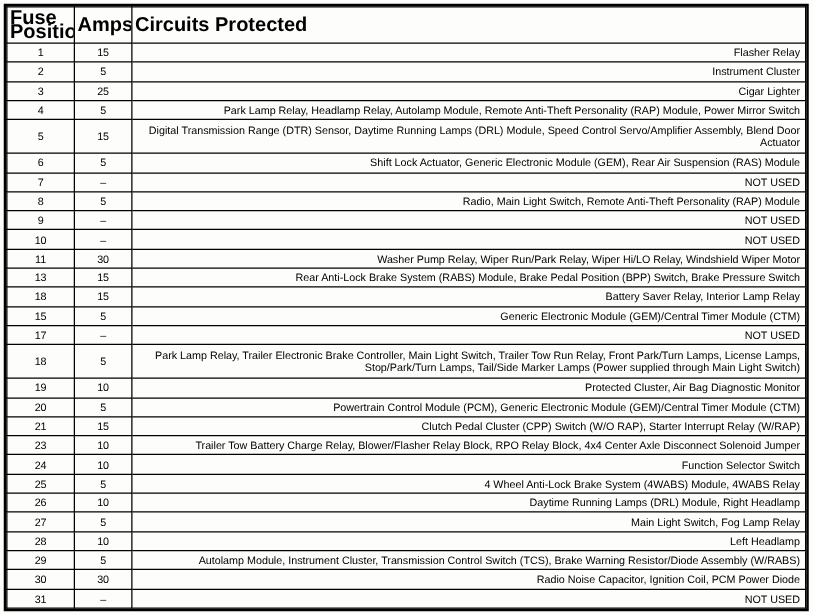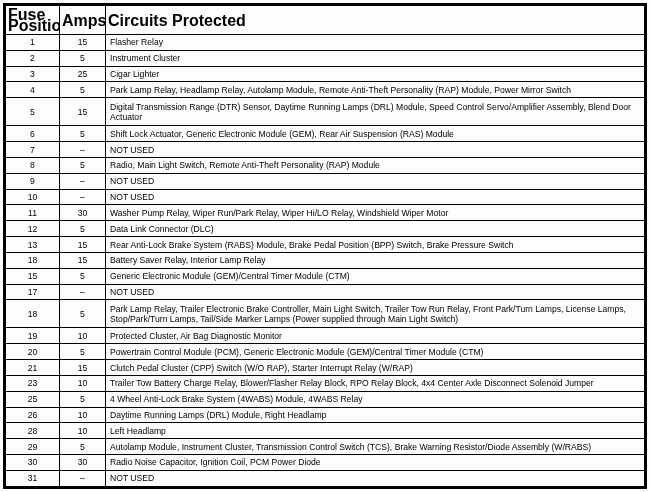--- a/index.html
+++ b/index.html
@@ -45,21 +45,21 @@
     font-size: 8.6px;
     line-height: 10px;
     padding: 1px 4px;
   }
   col.c-pos  { width: 54px; }
   col.c-amps { width: 46px; }
   td.cell-pos, td.cell-amps {
     text-align: center;
   }
   td.cell-circuits {
-    text-align: left;
+    text-align: right;
   }
 </style>
 </head>
 <body>
 
 <div class="page">
   <div class="table-frame">
     <table class="fuse-table">
       <colgroup>
         <col class="c-pos">
@@ -124,25 +124,20 @@
             <td class="cell-pos">10</td>
             <td class="cell-amps">–</td>
             <td class="cell-circuits">NOT USED</td>
           </tr>
           <tr>
             <td class="cell-pos">11</td>
             <td class="cell-amps">30</td>
             <td class="cell-circuits">Washer Pump Relay, Wiper Run/Park Relay, Wiper Hi/LO Relay, Windshield Wiper Motor</td>
           </tr>
           <tr>
-            <td class="cell-pos">12</td>
-            <td class="cell-amps">5</td>
-            <td class="cell-circuits">Data Link Connector (DLC)</td>
-          </tr>
-          <tr>
             <td class="cell-pos">13</td>
             <td class="cell-amps">15</td>
             <td class="cell-circuits">Rear Anti-Lock Brake System (RABS) Module, Brake Pedal Position (BPP) Switch, Brake Pressure Switch</td>
           </tr>
           <tr>
             <td class="cell-pos">18</td>
             <td class="cell-amps">15</td>
             <td class="cell-circuits">Battery Saver Relay, Interior Lamp Relay</td>
           </tr>
           <tr>
@@ -174,28 +169,38 @@
             <td class="cell-pos">21</td>
             <td class="cell-amps">15</td>
             <td class="cell-circuits">Clutch Pedal Cluster (CPP) Switch (W/O RAP), Starter Interrupt Relay (W/RAP)</td>
           </tr>
           <tr>
             <td class="cell-pos">23</td>
             <td class="cell-amps">10</td>
             <td class="cell-circuits">Trailer Tow Battery Charge Relay, Blower/Flasher Relay Block, RPO Relay Block, 4x4 Center Axle Disconnect Solenoid Jumper</td>
           </tr>
           <tr>
+            <td class="cell-pos">24</td>
+            <td class="cell-amps">10</td>
+            <td class="cell-circuits">Function Selector Switch</td>
+          </tr>
+          <tr>
             <td class="cell-pos">25</td>
             <td class="cell-amps">5</td>
             <td class="cell-circuits">4 Wheel Anti-Lock Brake System (4WABS) Module, 4WABS Relay</td>
           </tr>
           <tr>
             <td class="cell-pos">26</td>
             <td class="cell-amps">10</td>
             <td class="cell-circuits">Daytime Running Lamps (DRL) Module, Right Headlamp</td>
+          </tr>
+          <tr>
+            <td class="cell-pos">27</td>
+            <td class="cell-amps">5</td>
+            <td class="cell-circuits">Main Light Switch, Fog Lamp Relay</td>
           </tr>
           <tr>
             <td class="cell-pos">28</td>
             <td class="cell-amps">10</td>
             <td class="cell-circuits">Left Headlamp</td>
           </tr>
           <tr>
             <td class="cell-pos">29</td>
             <td class="cell-amps">5</td>
             <td class="cell-circuits">Autolamp Module, Instrument Cluster, Transmission Control Switch (TCS), Brake Warning Resistor/Diode Assembly (W/RABS)</td>

